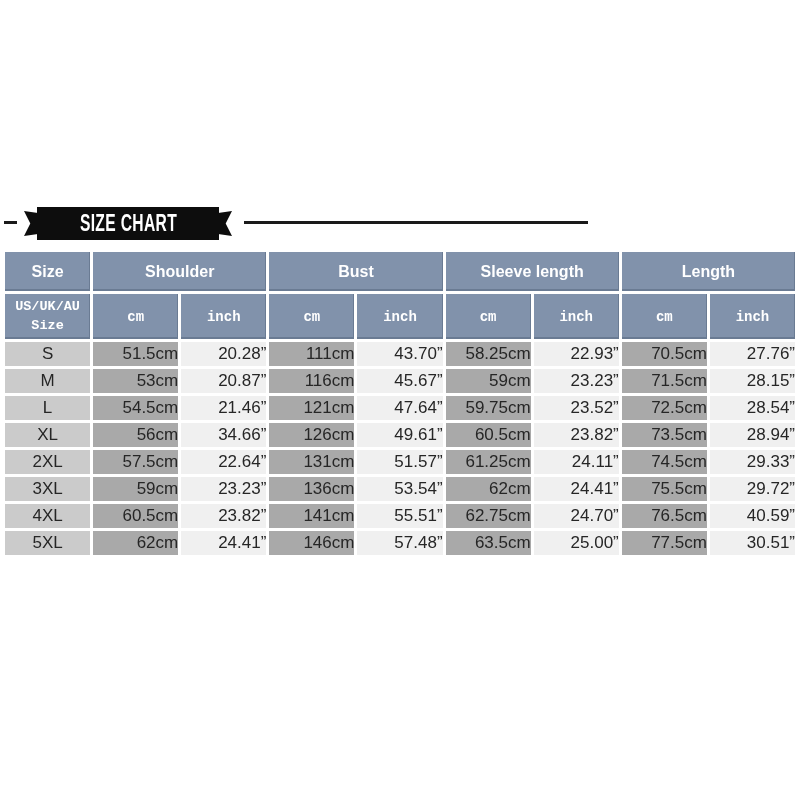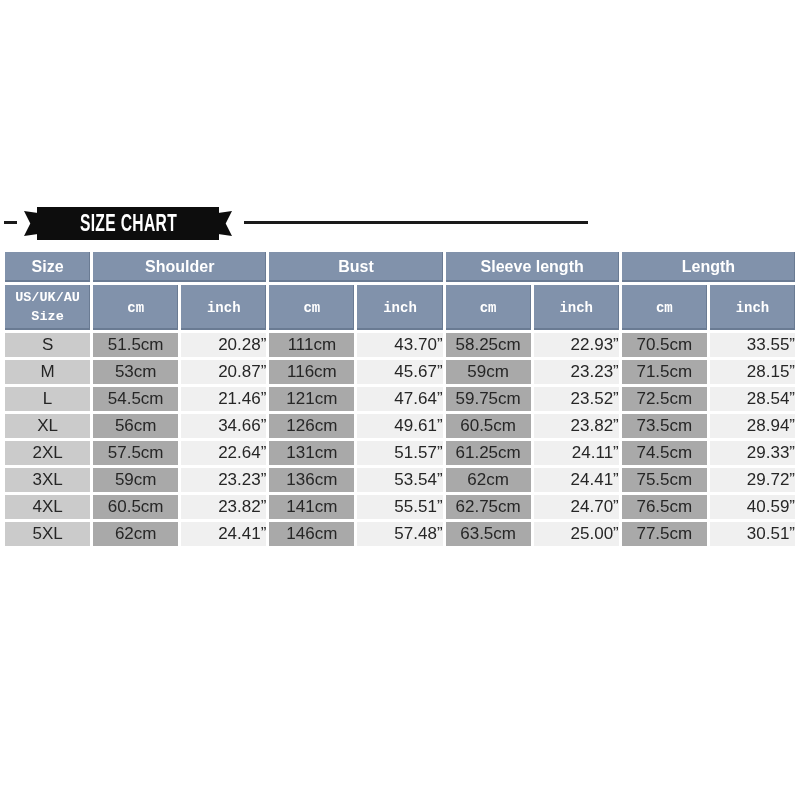--- a/index.html
+++ b/index.html
@@ -67,21 +67,21 @@
     border-collapse: separate;
     border-spacing: 3px;
     table-layout: fixed;
   }
   th, td { text-align: center; vertical-align: middle; padding: 0; overflow: hidden; }
   .group-cell {
     background: var(--header-bg);
     color: #ffffff;
     font-weight: bold;
     font-size: 16px;
-    height: 30px;
+    height: 39px;
     box-shadow: inset -1px -2px 0 rgba(40, 55, 75, 0.25);
     margin-top: 42px;
   }
   .unit-cell {
     background: var(--header-bg);
     color: #ffffff;
     font-family: "Liberation Mono", monospace;
     font-weight: bold;
     font-size: 14px;
     height: 45px;
@@ -91,21 +91,21 @@
     font-size: 13.5px;
     line-height: 1.4;
     padding: 0 2px;
   }
   tbody td {
     height: 24px;
     font-size: 17px;
     color: var(--text);
   }
   .size-cell { background: var(--size-col-bg); }
-  .cm-cell   { background: var(--cm-col-bg); }
+  .cm-cell   { background: var(--cm-col-bg); text-align: right; }
   .inch-cell { background: var(--inch-col-bg); text-align: right; }
 </style>
 </head>
 <body>
 
 <div class="page">
 
   <div class="left-dash"></div>
 
   <div class="ribbon">
@@ -141,21 +141,21 @@
       <tbody id="table-body">
           <tr>
             <td class="size-cell">S</td>
             <td class="cm-cell">51.5cm</td>
             <td class="inch-cell">20.28”</td>
             <td class="cm-cell">111cm</td>
             <td class="inch-cell">43.70”</td>
             <td class="cm-cell">58.25cm</td>
             <td class="inch-cell">22.93”</td>
             <td class="cm-cell">70.5cm</td>
-            <td class="inch-cell">33.55”</td>
+            <td class="inch-cell">27.76”</td>
           </tr>
           <tr>
             <td class="size-cell">M</td>
             <td class="cm-cell">53cm</td>
             <td class="inch-cell">20.87”</td>
             <td class="cm-cell">116cm</td>
             <td class="inch-cell">45.67”</td>
             <td class="cm-cell">59cm</td>
             <td class="inch-cell">23.23”</td>
             <td class="cm-cell">71.5cm</td>

